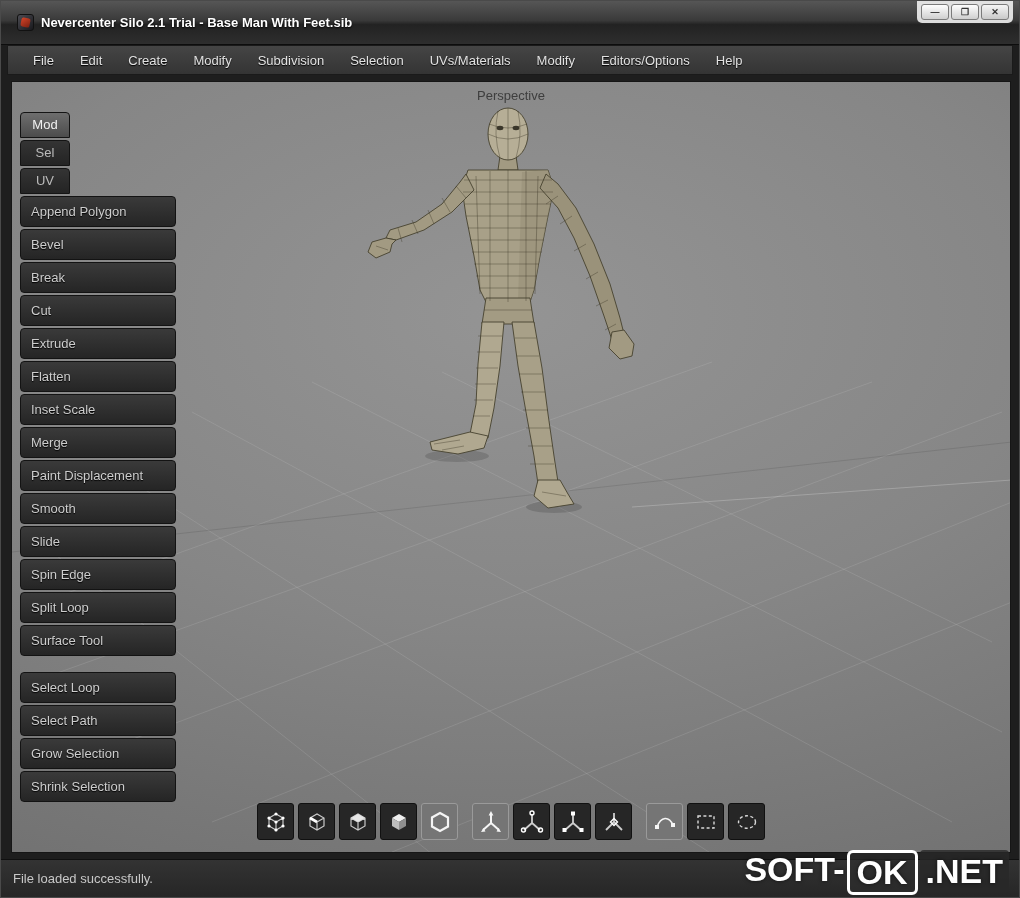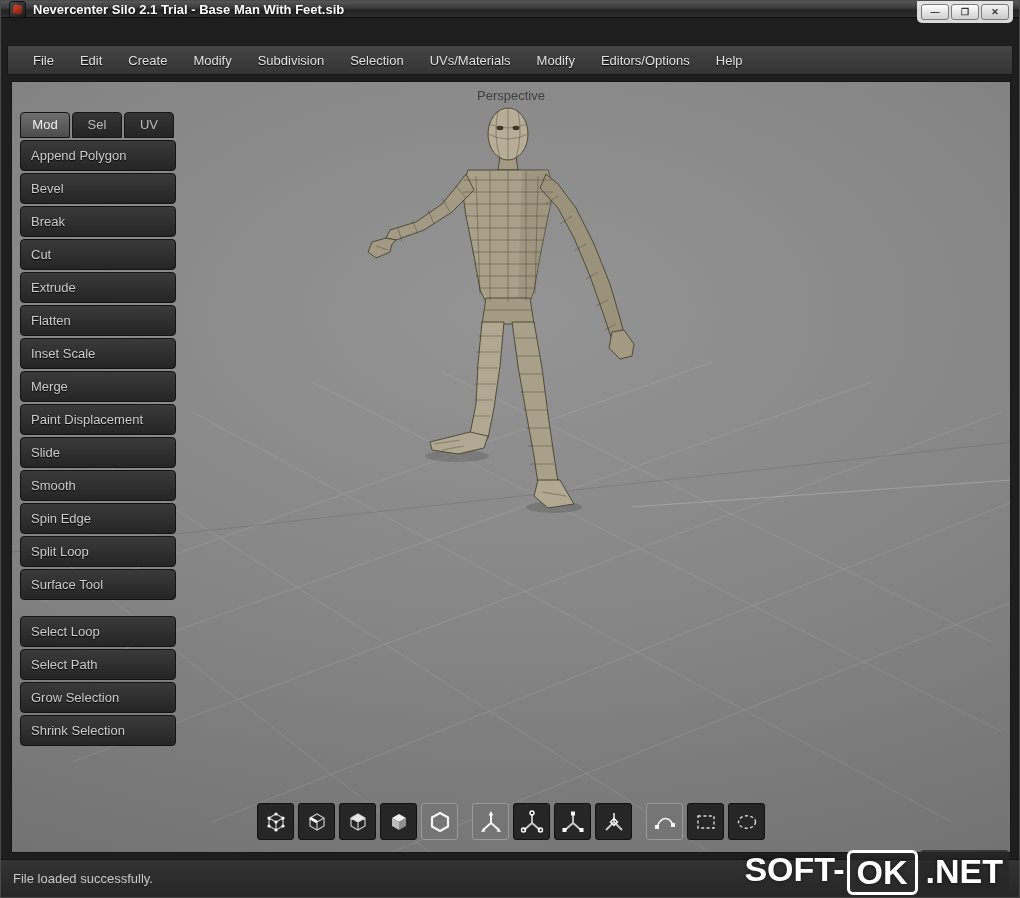--- a/index.html
+++ b/index.html
@@ -1,23 +1,23 @@
 <!DOCTYPE html>
 <html><head>
 <meta charset="utf-8">
 <style>
   * { margin:0; padding:0; box-sizing:border-box; }
   html,body { width:1020px; height:898px; overflow:hidden; font-family:"Liberation Sans", sans-serif; }
   body { background:#1d1d1d; }
   .window { position:relative; width:1020px; height:898px; background:#1e1e1e; border:1px solid #4a4a4a; }
 
   
-  .titlebar { position:absolute; top:0; left:0; right:0; height:17px;
+  .titlebar { position:absolute; top:0; left:0; right:0; height:44px;
     background:linear-gradient(180deg,#565656 0%,#3a3a3a 45%,#222 55%,#2e2e2e 100%);
-    border-bottom:1px solid #0d0d0d; display:flex; align-items:center; padding-left:8px; }
+    border-bottom:1px solid #0d0d0d; display:flex; align-items:center; padding-left:16px; }
   .app-icon { width:17px; height:17px; margin-right:7px; border-radius:3px;
     background:linear-gradient(135deg,#4b4b52,#19191d); position:relative; border:1px solid #111; }
   .app-icon::after { content:""; position:absolute; left:3px; top:3px; width:9px; height:9px;
     background:linear-gradient(135deg,#d4452a,#7a1f10); border-radius:2px; transform:rotate(12deg); }
   .title-text { color:#fff; font-size:13px; font-weight:bold; text-shadow:0 1px 2px #000; }
   .win-controls { position:absolute; top:0; right:6px; height:22px; display:flex; gap:2px;
     background:rgba(250,250,250,.85); padding:3px 4px 2px; border-radius:0 0 5px 5px; }
   .win-btn { width:28px; height:16px; border:1px solid #7b7b7b; border-radius:3px;
     background:linear-gradient(180deg,#fefefe,#cfcfcf); color:#333; font-size:9px; line-height:14px;
     text-align:center; font-weight:bold; cursor:default; }
@@ -34,21 +34,21 @@
     background:radial-gradient(ellipse 120% 90% at 50% 30%, #949494 0%, #868686 45%, #6d6d6d 100%);
     border:1px solid #161616; overflow:hidden; }
   .viewport-label { position:absolute; top:6px; left:0; right:0; text-align:center;
     color:#3e3e3e; font-size:13px; }
   .grid-svg, .model-svg { position:absolute; }
   .grid-svg { left:0; top:0; }
   .model-svg { left:350px; top:22px; }
 
   
   .sidebar { position:absolute; top:110px; left:18px; width:156px; }
-  .tabs { display:flex; gap:2px; margin-bottom:2px; }
+  .tabs { display:flex; gap:2px; margin-bottom:2px;flex-direction:column; }
   .tab { width:50px; height:26px; line-height:24px; text-align:center; font-size:13px;
     color:#bbb; background:linear-gradient(180deg,#343434,#242424); border:1px solid #141414;
     border-radius:4px 4px 0 0; cursor:default; }
   .tab.active { background:linear-gradient(180deg,#6e6e6e,#4c4c4c); color:#f0f0f0; }
   .tool-btn { width:156px; height:31px; margin-bottom:2px; padding:0 10px; display:flex; align-items:center;
     color:#cdcdcd; font-size:13px; background:linear-gradient(180deg,#3a3a3a,#252525);
     border:1px solid #131313; border-radius:4px; cursor:default; text-shadow:0 1px 1px #000; }
   .group-gap { height:14px; }
 
   
@@ -267,25 +267,25 @@
 
           <div class="tool-btn">
             <span>Merge</span>
           </div>
 
           <div class="tool-btn">
             <span>Paint Displacement</span>
           </div>
 
           <div class="tool-btn">
+            <span>Smooth</span>
+          </div>
+
+          <div class="tool-btn">
             <span>Slide</span>
-          </div>
-
-          <div class="tool-btn">
-            <span>Smooth</span>
           </div>
 
           <div class="tool-btn">
             <span>Spin Edge</span>
           </div>
 
           <div class="tool-btn">
             <span>Split Loop</span>
           </div>
 

